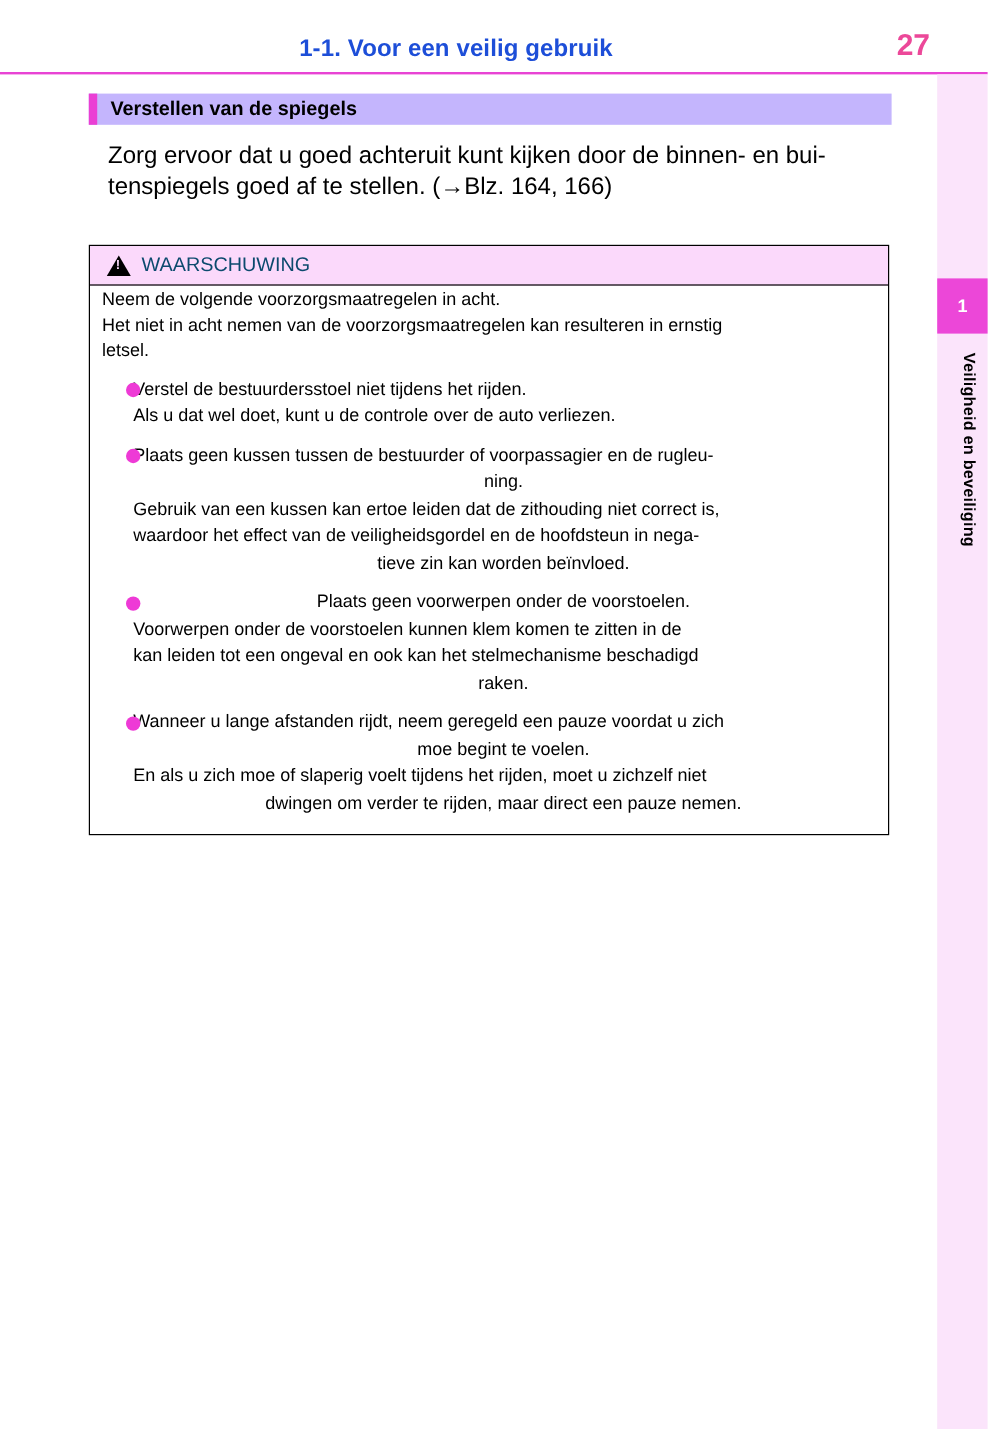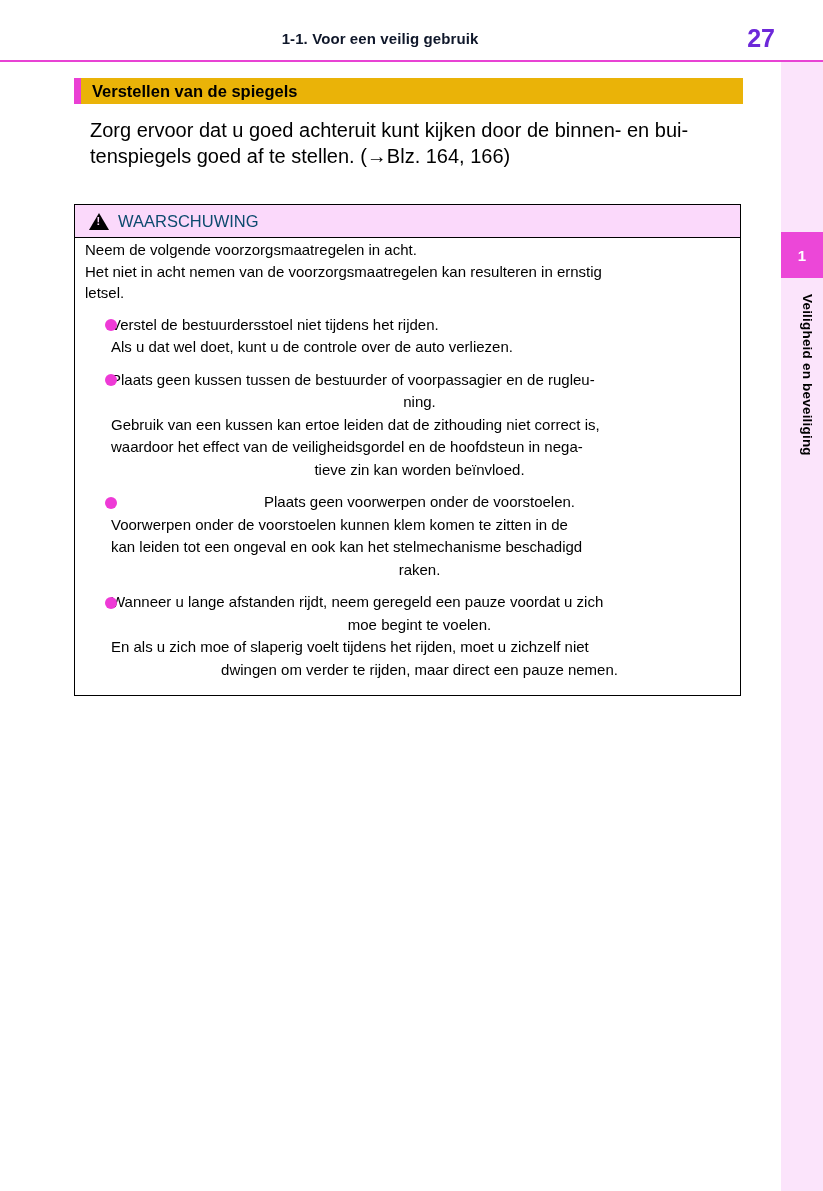--- a/index.html
+++ b/index.html
@@ -31,32 +31,32 @@
     width: 823px;
     height: 2px;
     background: #e843d4;
   }
   .header-title {
     position: absolute;
     left: 0;
     top: 30px;
     width: 760px;
     text-align: center;
-    font-size: 15px;
-    font-weight: bold;
-    color: #0f172a;
+    font-size: 20px;
+    font-weight: bold;
+    color: #1d4ed8;
     letter-spacing: 0.1px;
   }
   .header-pageno {
     position: absolute;
     right: 48px;
     top: 24px;
     font-size: 25px;
     font-weight: bold;
-    color: #6d28d9;
+    color: #ec4899;
   }
 
   
   .side-tab {
     position: absolute;
     right: 0;
     top: 62px;
     width: 42px;
     height: 1129px;
     background: #fbe4fb;
@@ -92,21 +92,21 @@
     justify-content: flex-start;
   }
 
   
   .section-bar {
     position: absolute;
     left: 74px;
     top: 78px;
     width: 669px;
     height: 26px;
-    background: #eab308;
+    background: #c4b5fd;
     display: flex;
     align-items: center;
   }
   .section-bar-accent {
     width: 7px;
     height: 26px;
     background: #ea3fd4;
     flex: 0 0 auto;
   }
   .section-bar-title {

